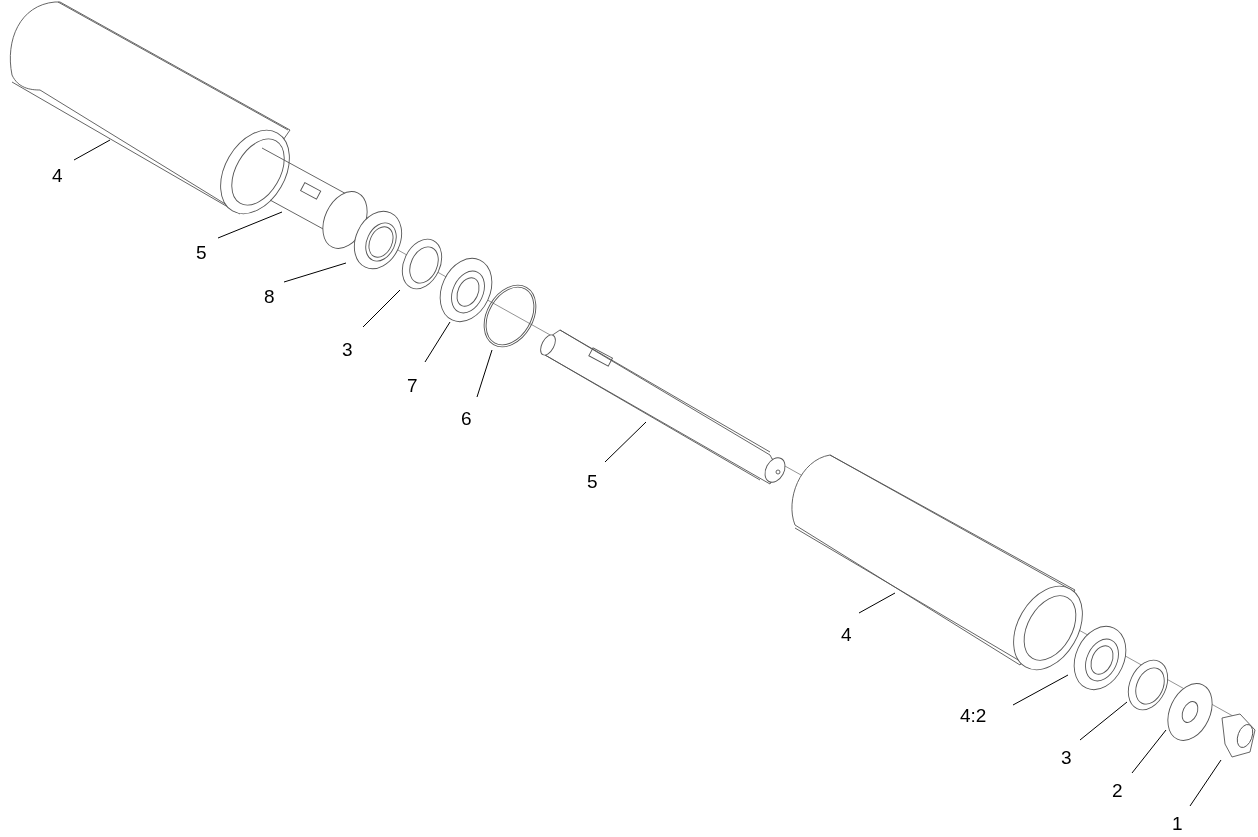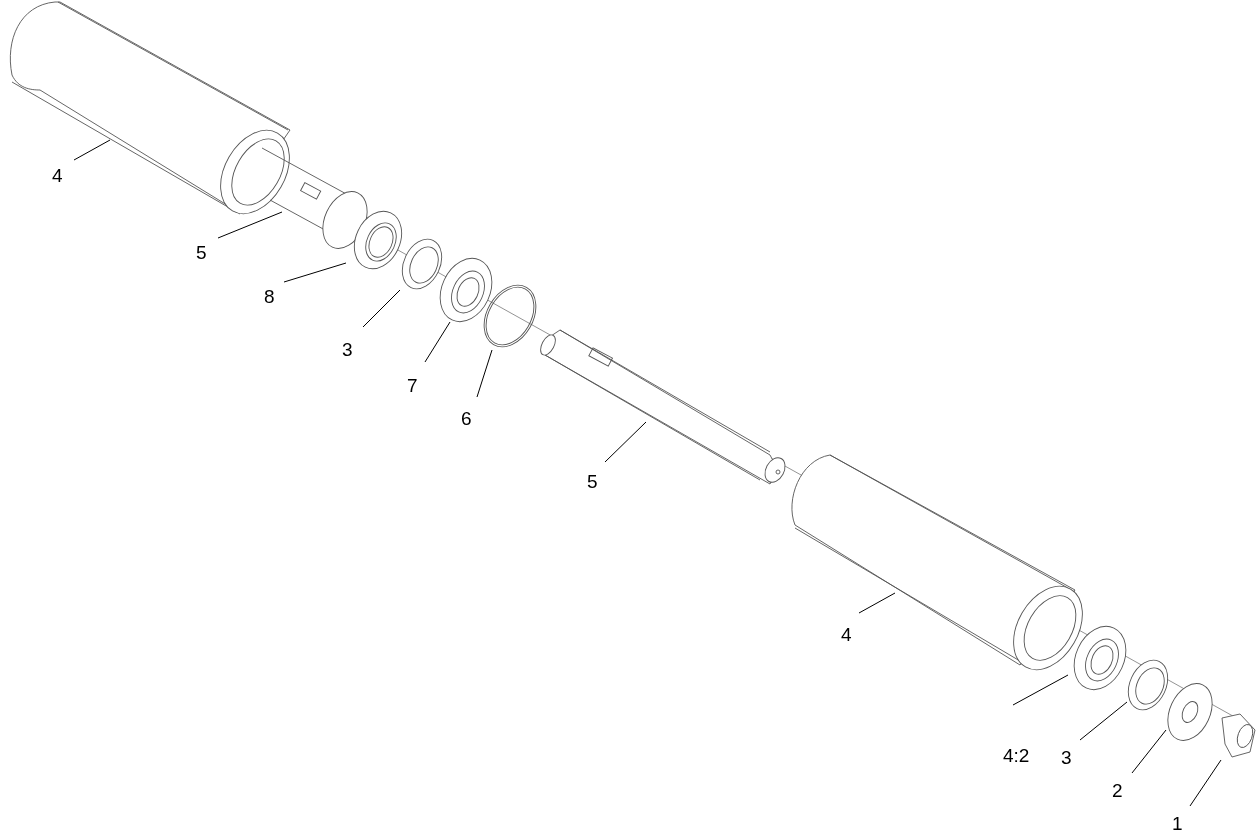--- a/index.html
+++ b/index.html
@@ -108,16 +108,16 @@
 </svg>
 
 <div class="callout" style="left:52px;top:166px;">4</div>
 <div class="callout" style="left:196px;top:243px;">5</div>
 <div class="callout" style="left:264px;top:287px;">8</div>
 <div class="callout" style="left:342px;top:340px;">3</div>
 <div class="callout" style="left:407px;top:376px;">7</div>
 <div class="callout" style="left:461px;top:409px;">6</div>
 <div class="callout" style="left:587px;top:472px;">5</div>
 <div class="callout" style="left:841px;top:625px;">4</div>
-<div class="callout" style="left:1003px;top:706px;margin-top:40px;">4:2</div>
+<div class="callout" style="left:960px;top:706px;">4:2</div>
 <div class="callout" style="left:1061px;top:748px;">3</div>
 <div class="callout" style="left:1112px;top:781px;">2</div>
 <div class="callout" style="left:1172px;top:814px;">1</div>
 
 </body></html>

